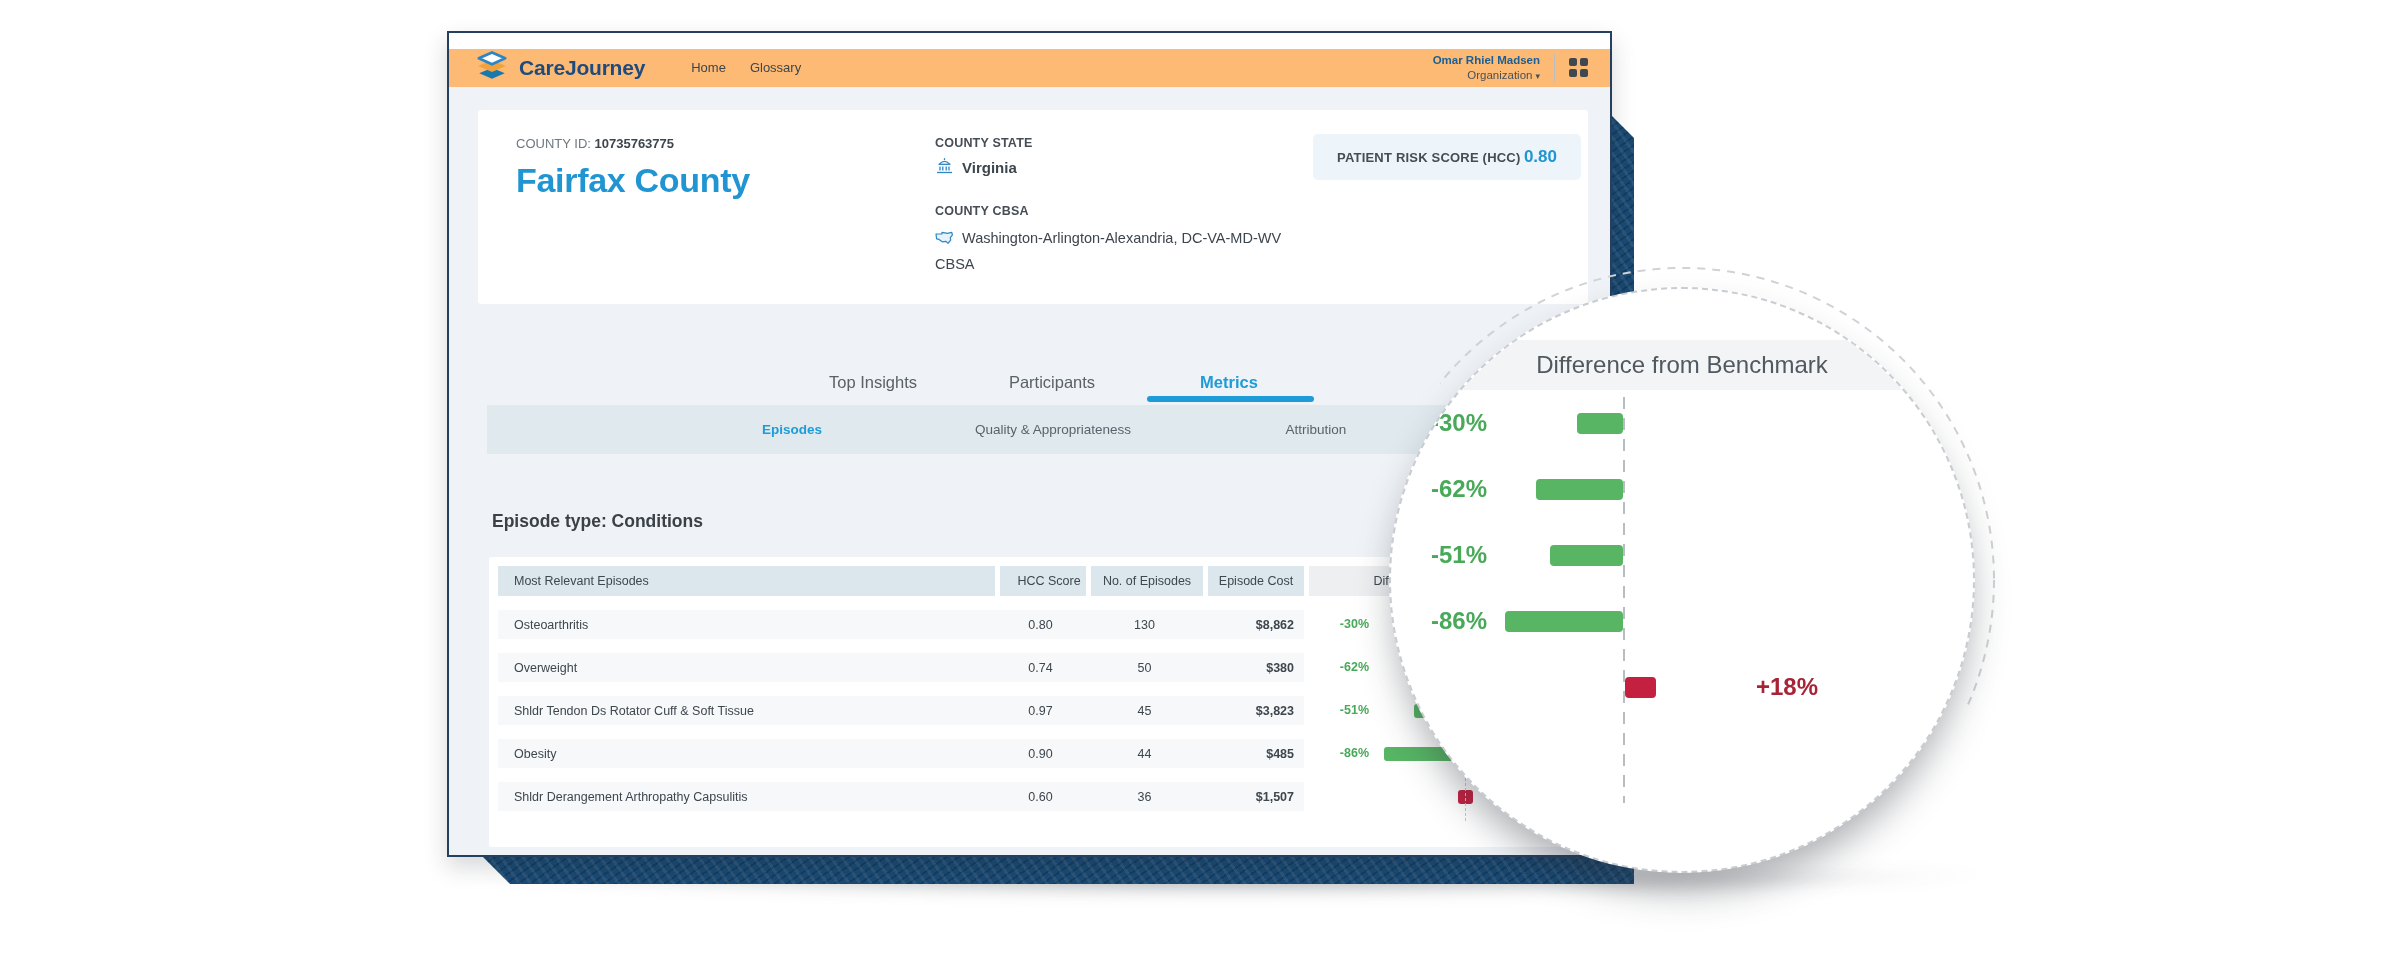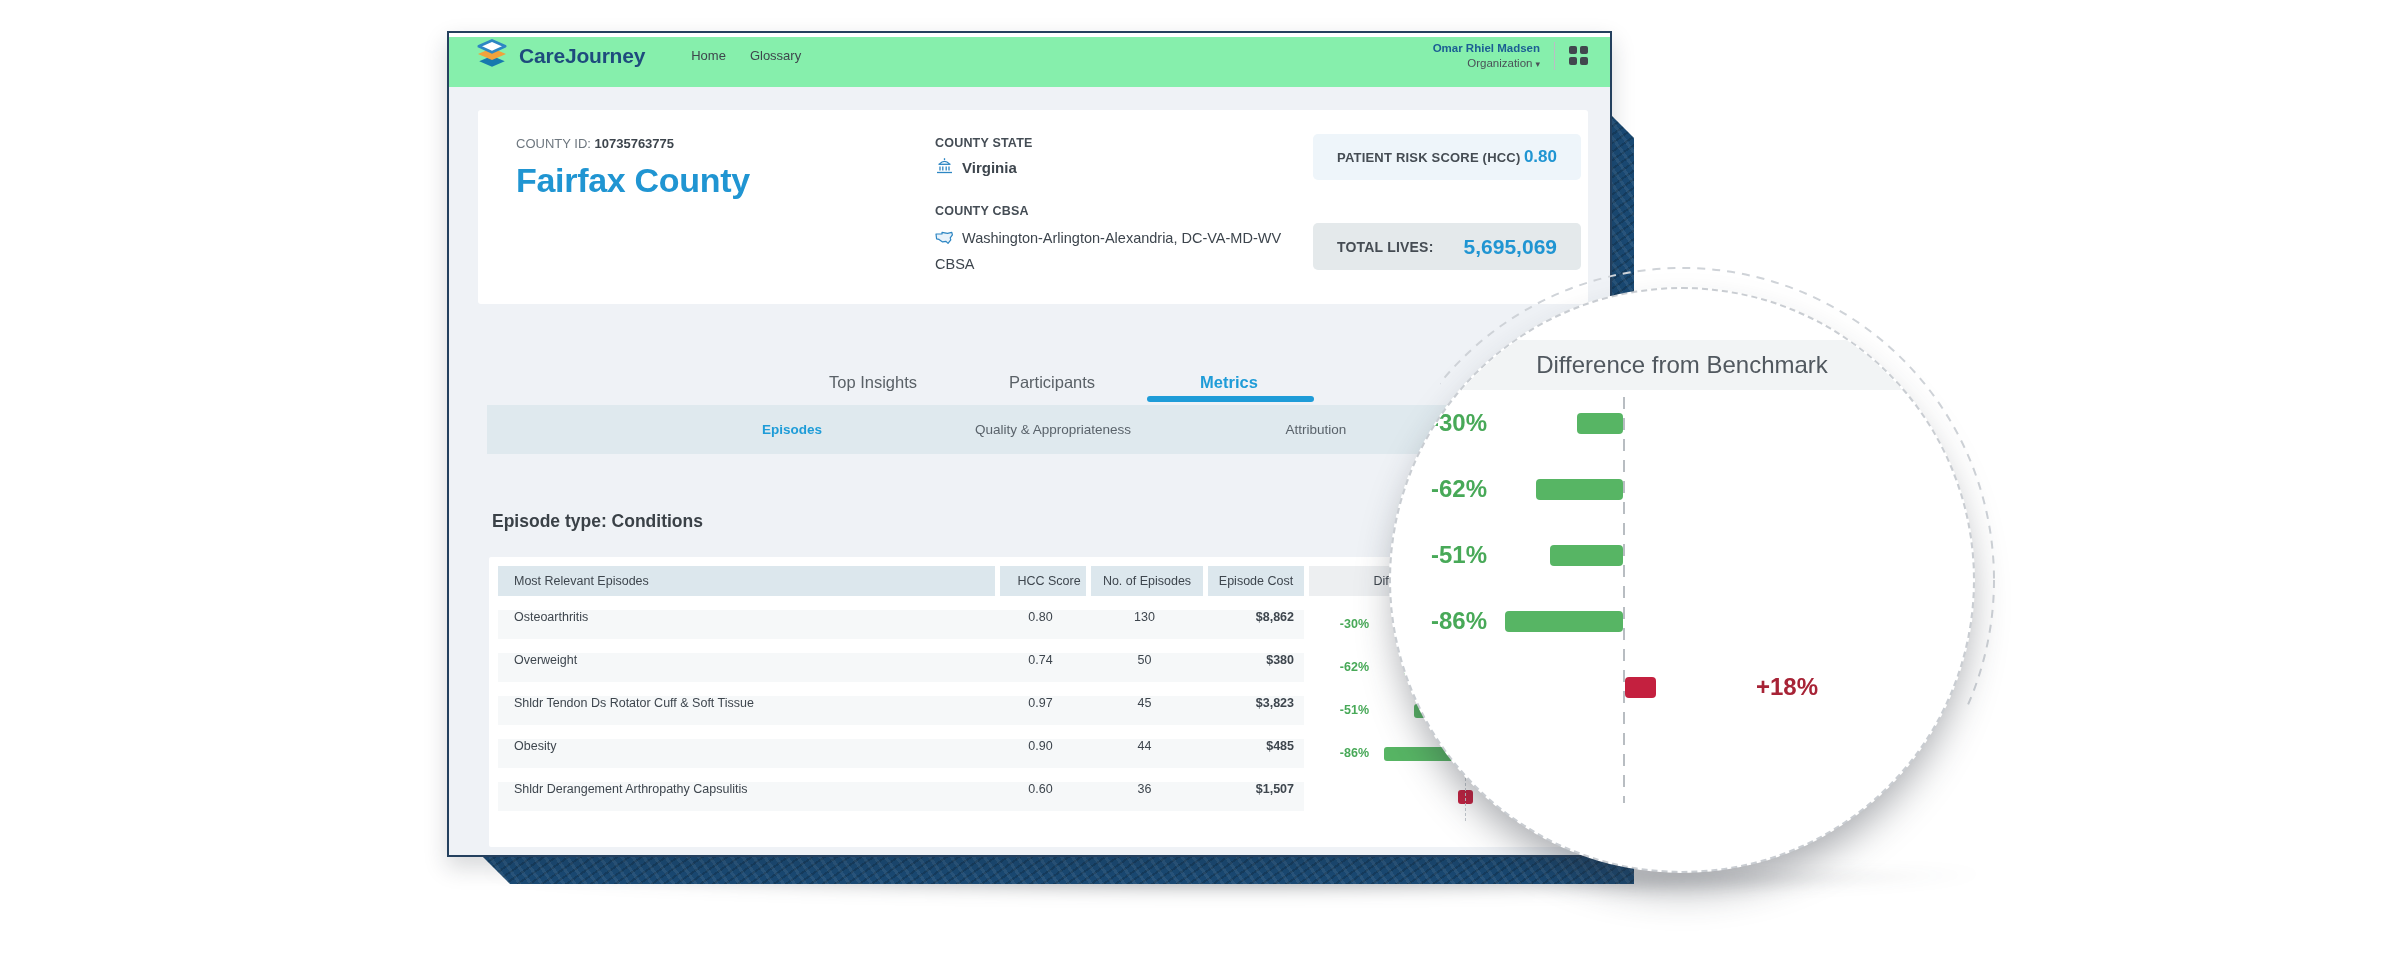--- a/index.html
+++ b/index.html
@@ -17,21 +17,21 @@
   #navy-shadow{position:absolute;left:460px;top:872px;width:1540px;height:26px;z-index:0;
     background:radial-gradient(ellipse at 50% 0%, rgba(40,46,54,0.45), rgba(40,46,54,0) 70%);
     filter:blur(7px);}
 
   
   #card{position:absolute;left:447px;top:31px;width:1165px;height:826px;z-index:2;
     background:#ffffff;border:2px solid #24405e;box-sizing:border-box;
     box-shadow:0 10px 22px rgba(30,36,44,0.18);}
 
   
-  .nav{position:absolute;left:0;top:4px;right:0;height:54px;background:#86efac;
+  .nav{position:absolute;left:0;top:16px;right:0;height:54px;background:#fdba74;
        display:flex;align-items:center;padding:0 22px 17px 24px;box-sizing:border-box;}
   .brand{display:flex;align-items:center;gap:8px;}
   .brand-name{font-size:21px;font-weight:bold;color:#1e4b7d;letter-spacing:-0.2px;}
   .nav-links{display:flex;gap:24px;margin-left:46px;}
   .nav-link{font-size:13px;color:#3e454c;cursor:pointer;}
   .nav-right{margin-left:auto;display:flex;align-items:center;gap:14px;}
   .user-block{text-align:right;line-height:1.25;cursor:pointer;margin-left:12px;}
   .user-name{font-size:11.5px;font-weight:bold;color:#1b5e93;}
   .user-role{font-size:11.5px;color:#4a5157;}
   .caret{font-size:9px;color:#4a5157;margin-left:3px;}
@@ -77,21 +77,21 @@
 
   .section-title{position:absolute;left:43px;top:424px;font-size:17.5px;font-weight:bold;color:#3a4147;}
 
   
   .table-panel{position:absolute;left:40px;top:470px;width:1101px;height:290px;background:#fff;border-radius:2px;}
   .thead-cell{position:absolute;top:9px;height:30px;background:#dce7ed;font-size:12.5px;color:#3e464e;
               display:flex;align-items:center;justify-content:center;box-sizing:border-box;white-space:nowrap;overflow:hidden;}
   .thead-cell.c0{justify-content:flex-start;padding-left:16px;}
   .thead-cell.c4{background:#edeff1;}
   .trow{position:absolute;left:0;width:100%;height:29px;}
-  .trow-band{position:absolute;left:9px;top:0;width:806px;height:29px;background:#f6f8f9;display:flex;align-items:flex-start;}
+  .trow-band{position:absolute;left:9px;top:0;width:806px;height:29px;background:#f6f8f9;display:flex;align-items:center;}
   .tcell{font-size:12.5px;color:#3e464e;box-sizing:border-box;white-space:nowrap;overflow:hidden;}
   .tcell.name{width:497px;padding-left:16px;}
   .tcell.hcc{width:91px;text-align:center;}
   .tcell.eps{width:117px;text-align:center;}
   .tcell.cost{width:101px;text-align:right;padding-right:10px;font-weight:bold;}
   .diff-area{position:absolute;left:820px;top:0;width:281px;height:29px;}
   .diff-label{position:absolute;top:0;height:29px;line-height:29px;font-size:12.5px;font-weight:bold;}
   .diff-label.neg{right:221px;color:#48a958;}
   .diff-label.pos{color:#a72336;}
   .diff-bar{position:absolute;top:7.5px;height:14px;border-radius:3px;}
@@ -179,24 +179,20 @@
           <div class="geo-label cbsa-label">COUNTY CBSA</div>
           <div class="cbsa-value"><span><svg width="19" height="14" viewBox="0 0 19 14">
                   <path d="M1 3 L7 3 L7 1.4 L12.5 2.4 L16.8 1.4 L17.4 3.8 L15.2 6.8 L15.8 8.8 L13 12.4 L11 10.4 L7.6 10.9 L4 8.4 L1.6 7.9 Z" fill="#e8f2fa" stroke="#2d86c3" stroke-width="1.2" stroke-linejoin="round"></path>
                 </svg></span><span>Washington-Arlington-Alexandria, DC-VA-MD-WV CBSA</span></div>
         </div>
         <div class="col-stats">
           <div class="stat-box stat-risk">
             <span class="stat-label">PATIENT RISK SCORE (HCC)</span>
             <span class="stat-value">0.80</span>
           </div>
-          <div class="stat-box stat-lives">
-            <span class="stat-label">TOTAL LIVES:</span>
-            <span class="stat-value">5,695,069</span>
-          </div>
         </div>
       </div>
 
       <div class="tab" style="left:354px;width:140px;">Top Insights</div>
       <div class="tab" style="left:533px;width:140px;">Participants</div>
       <div class="tab active" style="left:710px;width:140px;">Metrics</div>
       <div id="tab-underline"></div>
 
       <div class="subtab-bar">
         <div class="subtab active" style="left:235px;width:140px;">Episodes</div>

